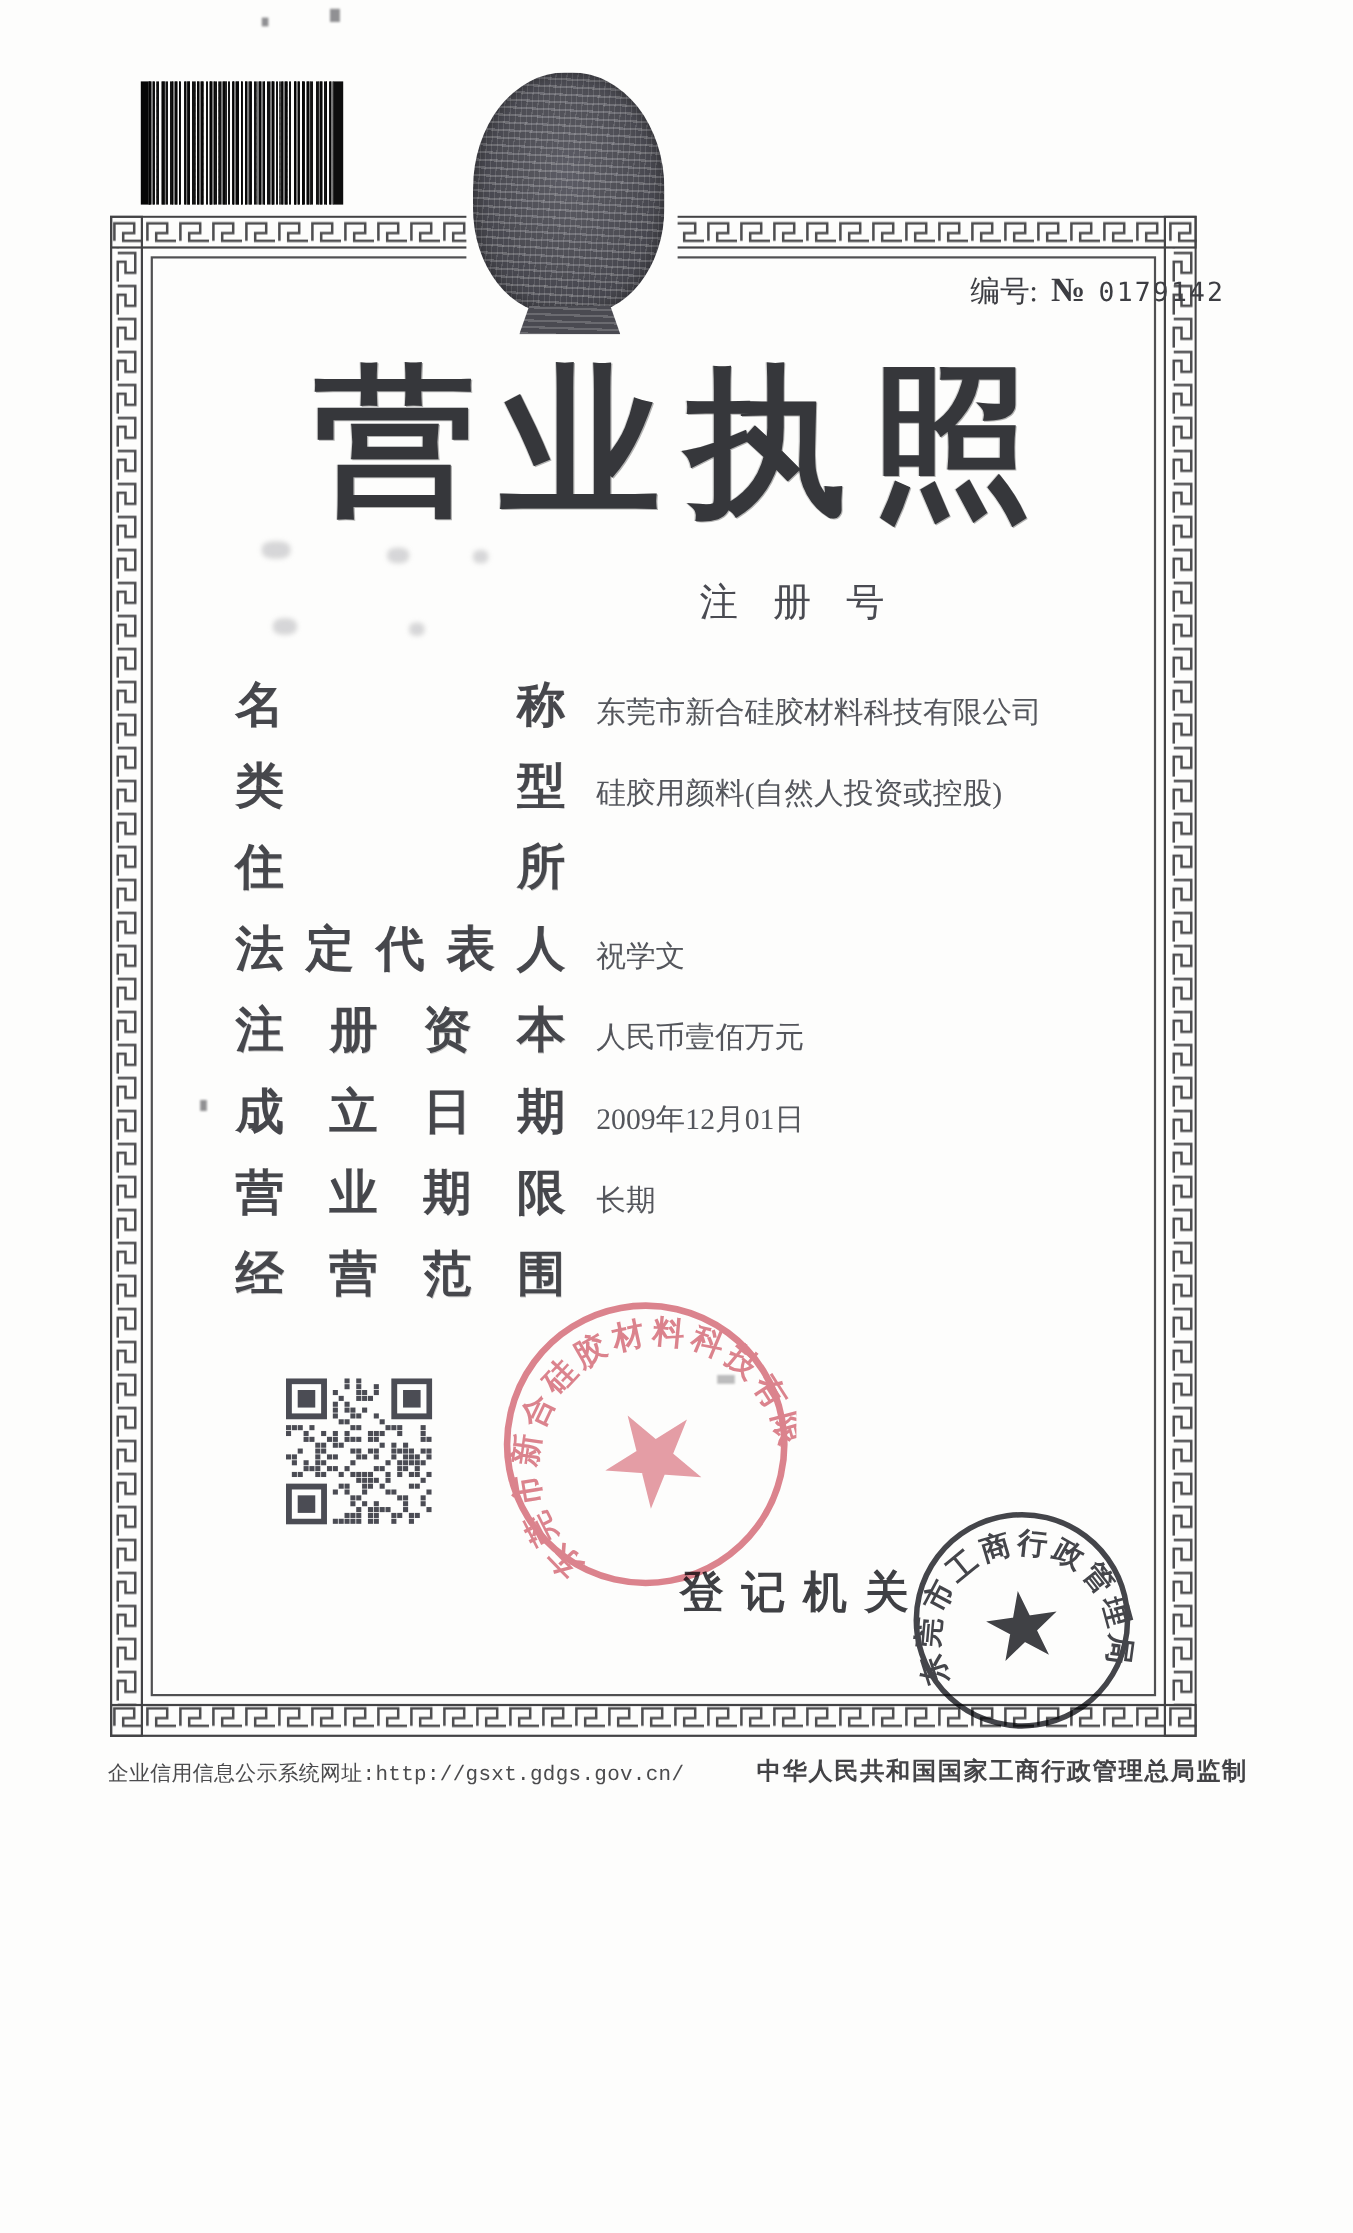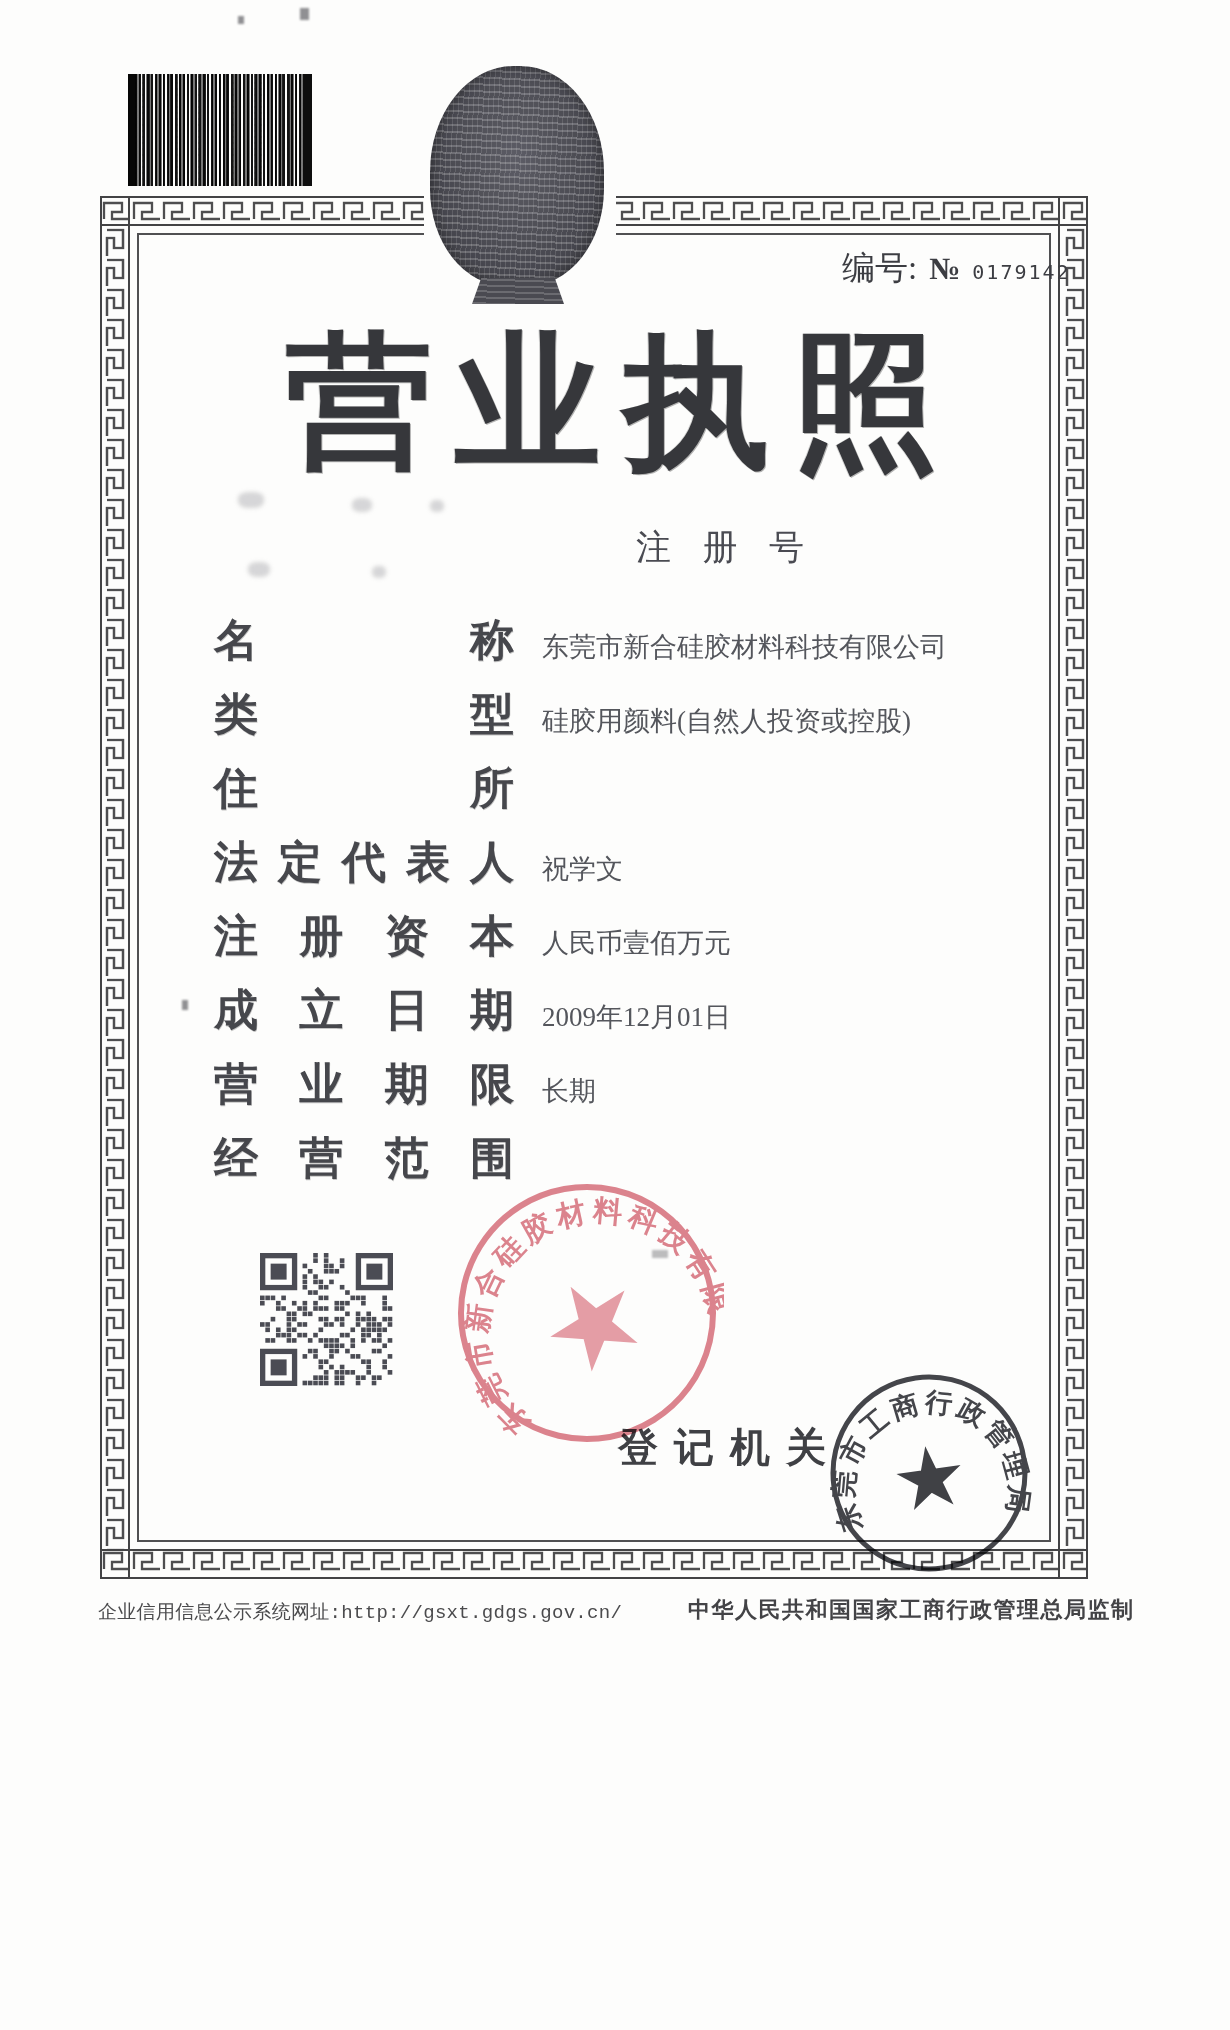--- a/index.html
+++ b/index.html
@@ -32,23 +32,23 @@
   .band-gap{position:absolute;left:424px;top:190px;width:192px;height:56px;background:#fdfdfc;z-index:2;}
 
   
   .frame{position:absolute;left:100px;top:196px;z-index:1;}
 
   
   .abs{position:absolute;z-index:2;}
   .spread{display:flex;justify-content:space-between;}
 
   .serial-line{left:842px;top:246px;display:flex;align-items:baseline;color:#3c3d42;}
-  .serial-label{font-size:33px;}
+  .serial-label{font-size:27px;margin-left:40px;}
   .serial-symbol{font-size:31px;font-weight:bold;margin-left:12px;}
-  .serial-number{font-family:"DejaVu Sans Mono","Liberation Mono",monospace;font-size:20px;margin-left:12px;letter-spacing:2px;}
+  .serial-number{font-family:"DejaVu Sans Mono","Liberation Mono",monospace;font-size:24px;margin-left:12px;letter-spacing:2px;}
 
   .license-title{left:286px;top:322px;width:652px;font-size:146px;line-height:1.1;font-weight:900;
     color:#36373b;font-family:"Liberation Sans","DejaVu Sans",sans-serif;
     text-shadow:1px 1px 0 rgba(40,40,40,.35), -1px 0 0 rgba(40,40,40,.2);filter:blur(.3px);}
 
   .regno-row{left:636px;top:524px;display:flex;align-items:baseline;color:#4a4b52;}
   .regno-label{width:168px;font-size:35px;}
   .regno-value{font-size:37px;margin-left:30px;letter-spacing:1px;}
 
   .fields{left:214px;top:616px;width:824px;}

